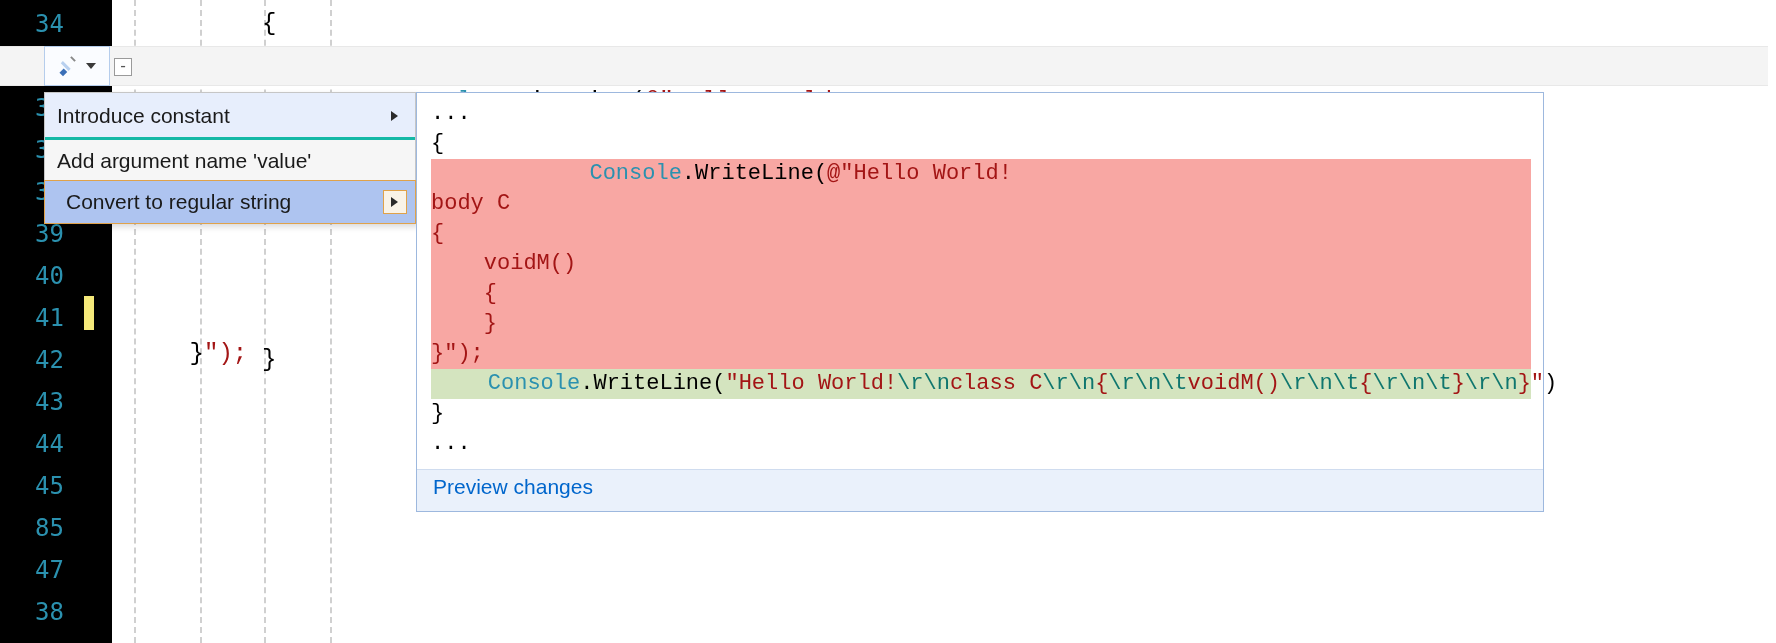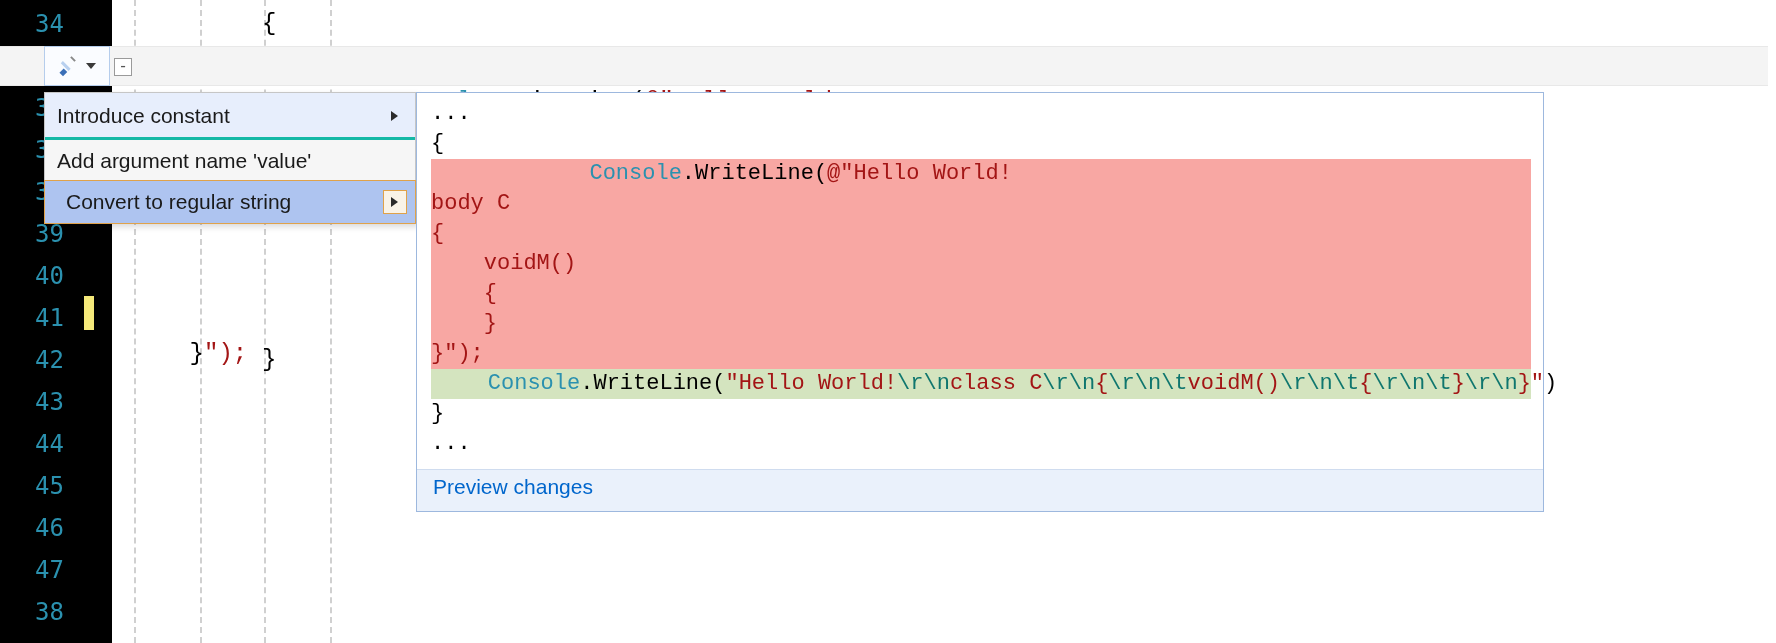--- a/index.html
+++ b/index.html
@@ -145,21 +145,21 @@
   <div class="ln" style="top:90px">36</div>
   <div class="ln" style="top:132px">37</div>
   <div class="ln" style="top:174px">38</div>
   <div class="ln" style="top:216px">39</div>
   <div class="ln" style="top:258px">40</div>
   <div class="ln" style="top:300px">41</div>
   <div class="ln" style="top:342px">42</div>
   <div class="ln" style="top:384px">43</div>
   <div class="ln" style="top:426px">44</div>
   <div class="ln" style="top:468px">45</div>
-  <div class="ln" style="top:510px">46</div>
+  <div class="ln" style="top:510px">85</div>
   <div class="ln" style="top:552px">47</div>
   <div class="ln" style="top:594px">38</div>
 
   <div class="change-bar" style="top:296px; height:34px;"></div>
 </div>
 
 <div class="hl-line" style="top:46px; height:40px;"></div>
 
 <div class="code-area">
   <div class="code-line" style="top:6px;  padding-left:130px;">{</div>

